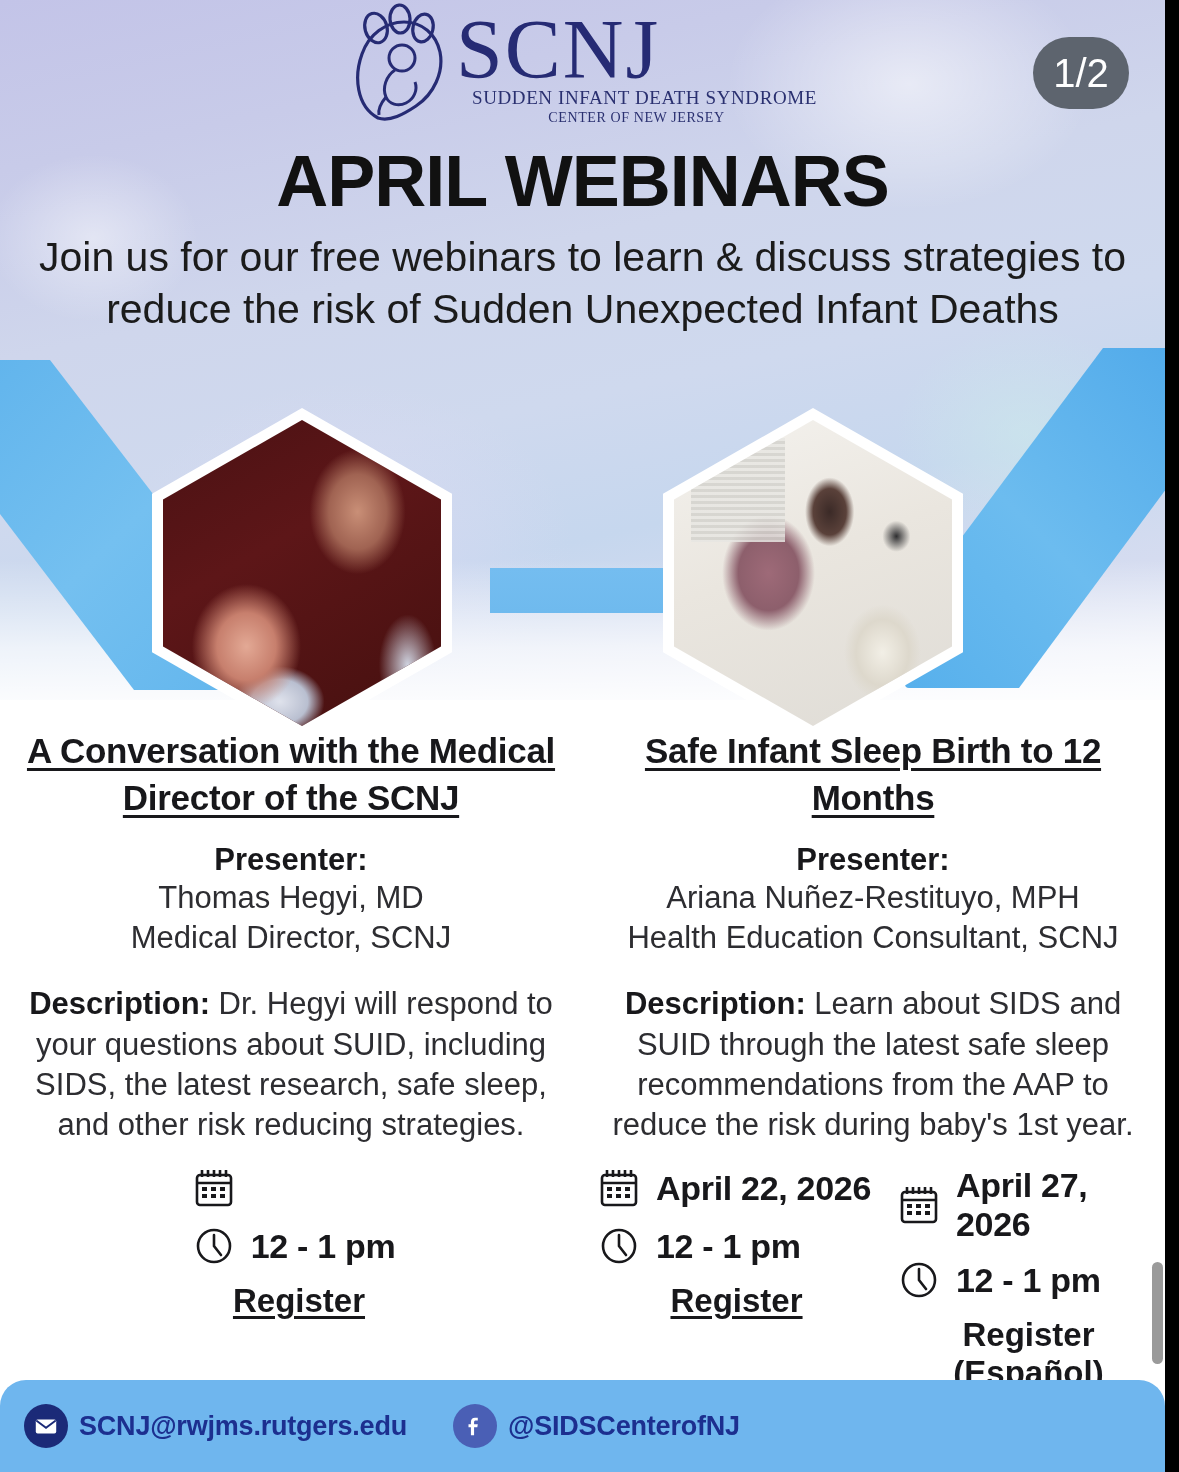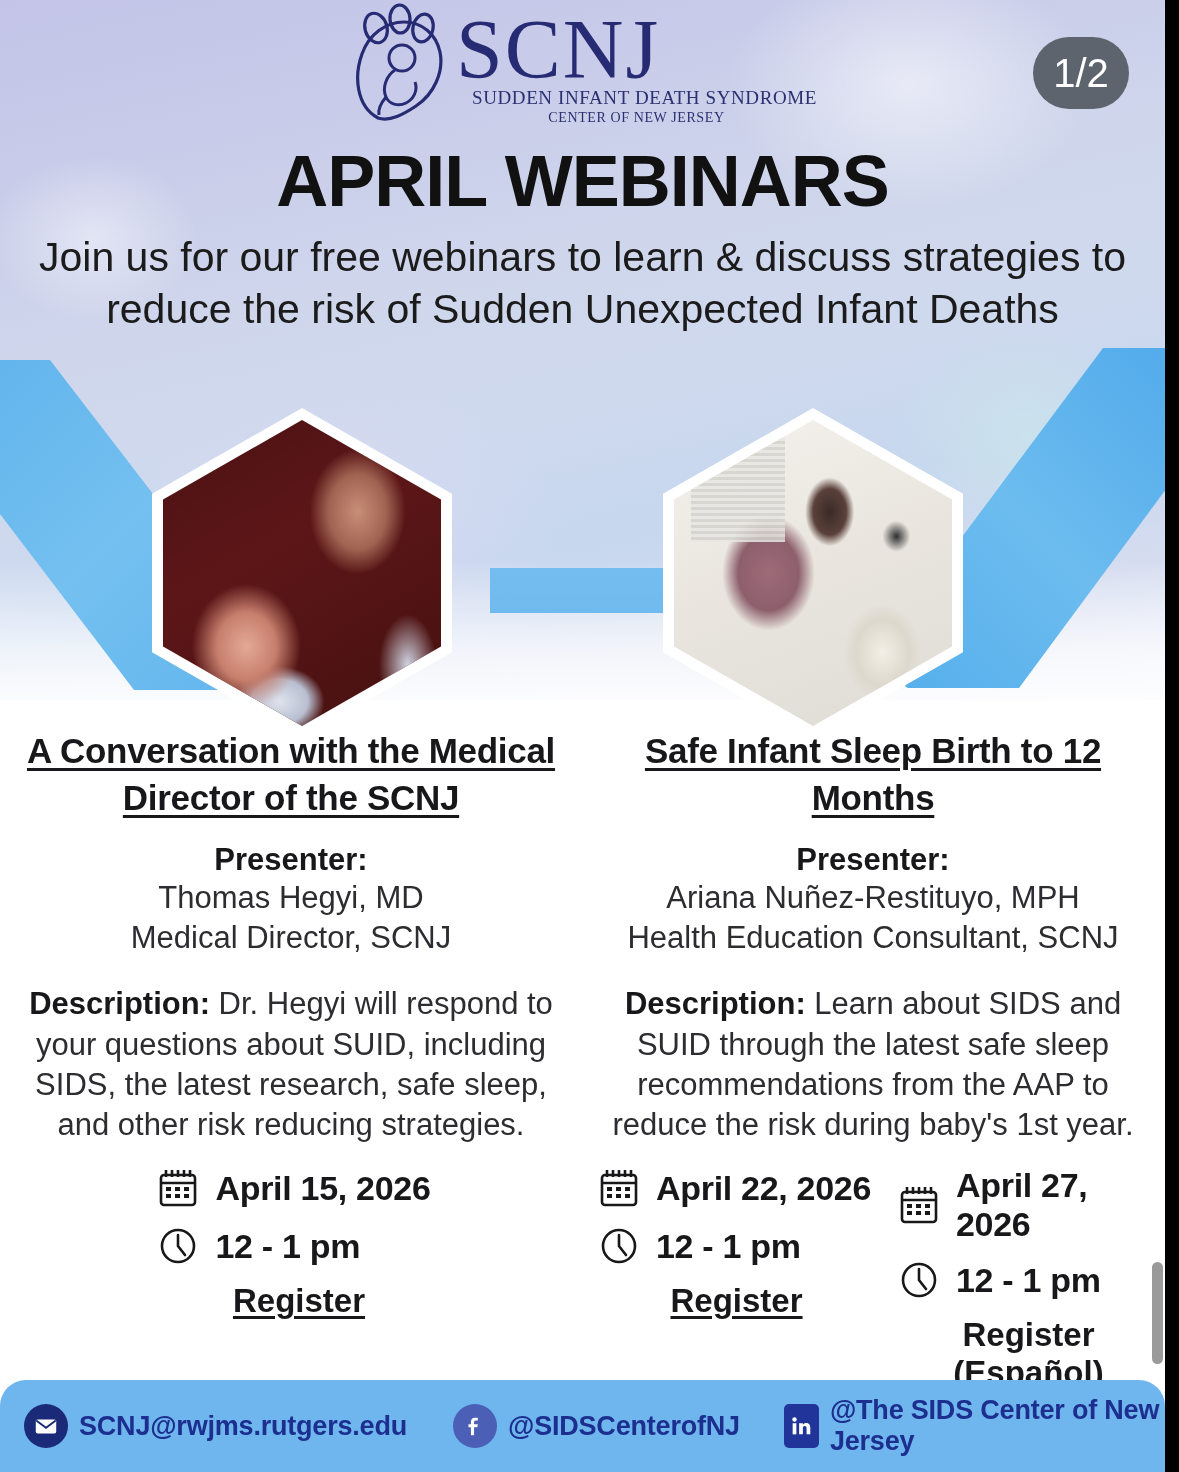--- a/index.html
+++ b/index.html
@@ -405,21 +405,20 @@
                 <g fill="#18181b">
                   <rect x="10" y="21" width="5" height="4"></rect>
                     <rect x="19" y="21" width="5" height="4"></rect>
                     <rect x="28" y="21" width="5" height="4"></rect>
                   <rect x="10" y="28" width="5" height="4"></rect>
                     <rect x="19" y="28" width="5" height="4"></rect>
                     <rect x="28" y="28" width="5" height="4"></rect>
                 </g>
               </svg>
             </span>
-            <span class="val">April 15, 2026</span>
           </div>
           <div class="line">
             <span class="glyph">
               <svg viewBox="0 0 44 44" width="44" height="44">
                 <circle cx="22" cy="22" r="16" stroke="#18181b" stroke-width="2.6" fill="none"></circle>
                 <path d="M22 11 V22 L29 31" stroke="#18181b" stroke-width="2.6" fill="none" stroke-linecap="round"></path>
               </svg>
             </span>
             <span class="val">12 - 1 pm</span>
           </div>
@@ -517,30 +516,20 @@
 
       <div class="fitem f-fb">
         <span class="circ-icon ic-fb">
           <svg viewBox="0 0 28 28" width="26" height="26">
             <path d="M17 8 h-2.2 c-1.2 0 -1.8 .7 -1.8 1.9 V12 H17 l-.5 3.4 h-3.5 V24 h-3.4 v-8.6 H7 V12 h2.6 V9.6 C9.6 6.6 11.3 5 14 5 h3 z" fill="#ffffff"></path>
           </svg>
         </span>
         <span class="ftxt">@SIDSCenterofNJ</span>
       </div>
 
-      <div class="fitem f-li">
-        <span class="sq-icon">
-          <svg viewBox="0 0 28 28" width="26" height="26">
-            <rect x="5" y="11" width="4" height="12" fill="#ffffff"></rect>
-            <circle cx="7" cy="7" r="2.4" fill="#ffffff"></circle>
-            <path d="M12 11 h4 v1.8 c.8 -1.4 2.2 -2.1 3.8 -2.1 c2.6 0 4.2 1.7 4.2 4.8 V23 h-4 v-6.4 c0 -1.6 -.6 -2.5 -2 -2.5 c-1.3 0 -2 .9 -2 2.5 V23 h-4 z" fill="#ffffff"></path>
-          </svg>
-        </span>
-        <span class="ftxt">@The SIDS Center of New Jersey</span>
-      </div>
 
     </div>
 
   </div>
 
   <div class="page-pill">1/2</div>
 
   <div class="scrollbar-track"></div>
   <div class="scrollbar-thumb"></div>
   <div class="right-edge"></div>

